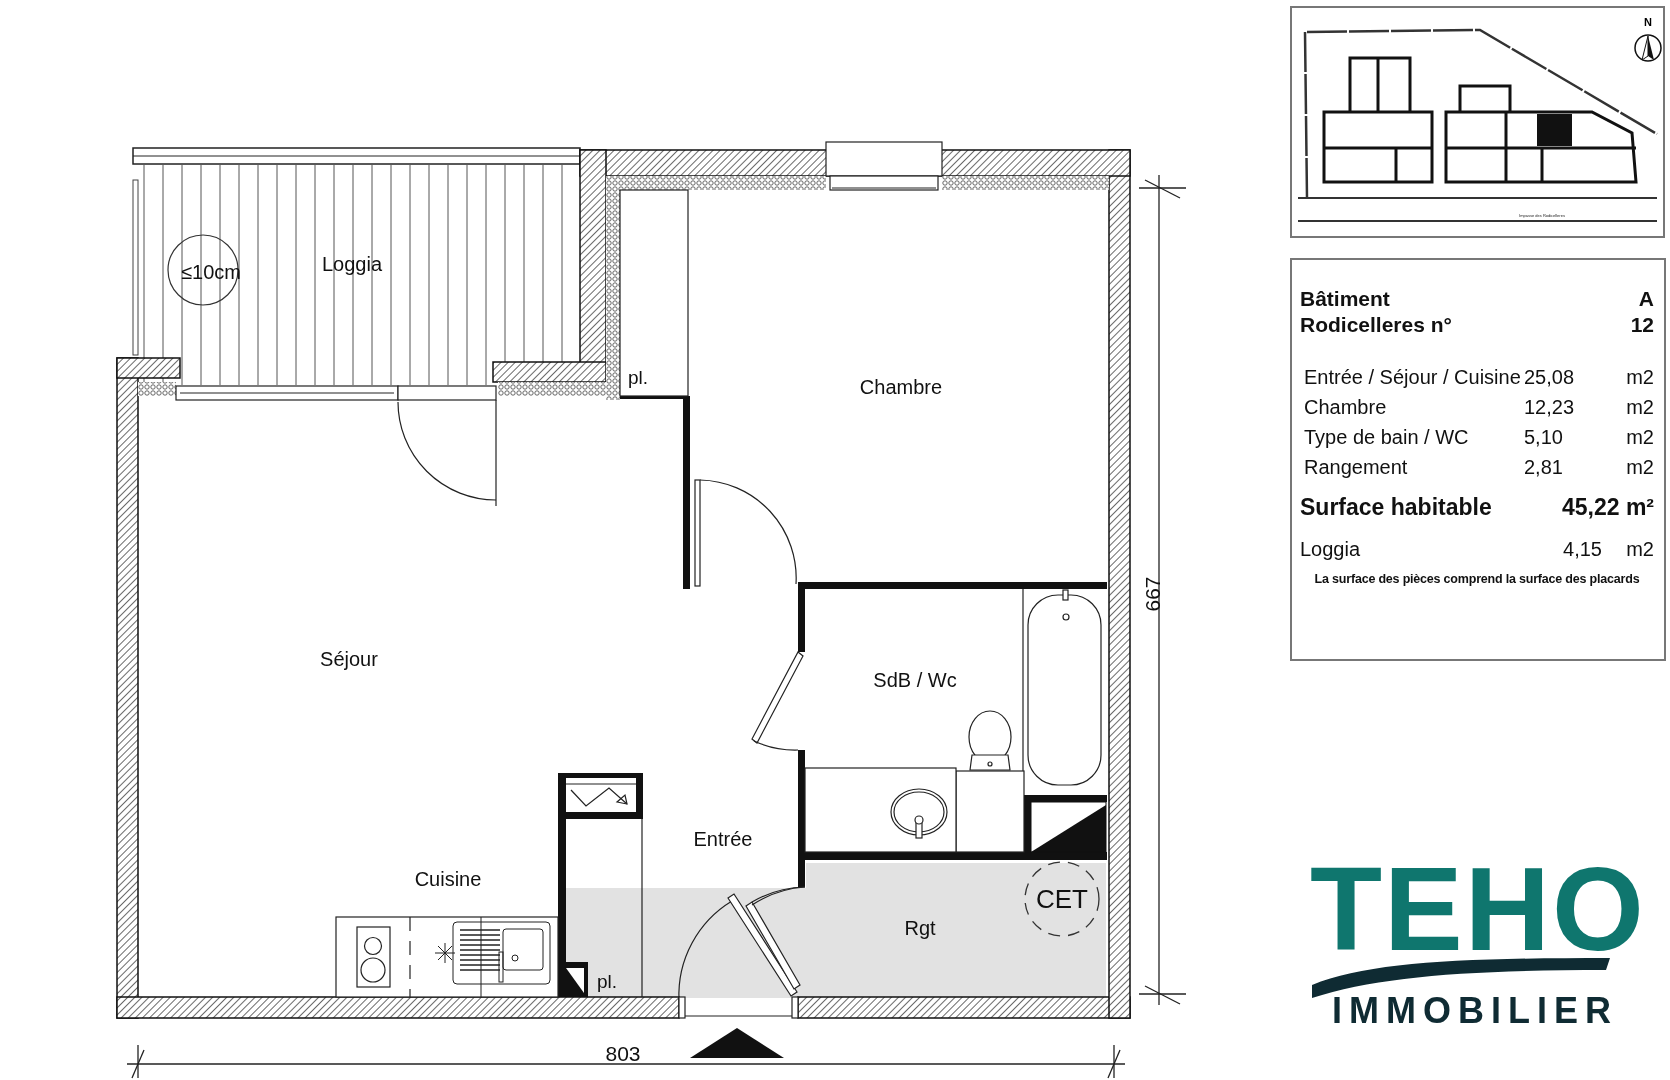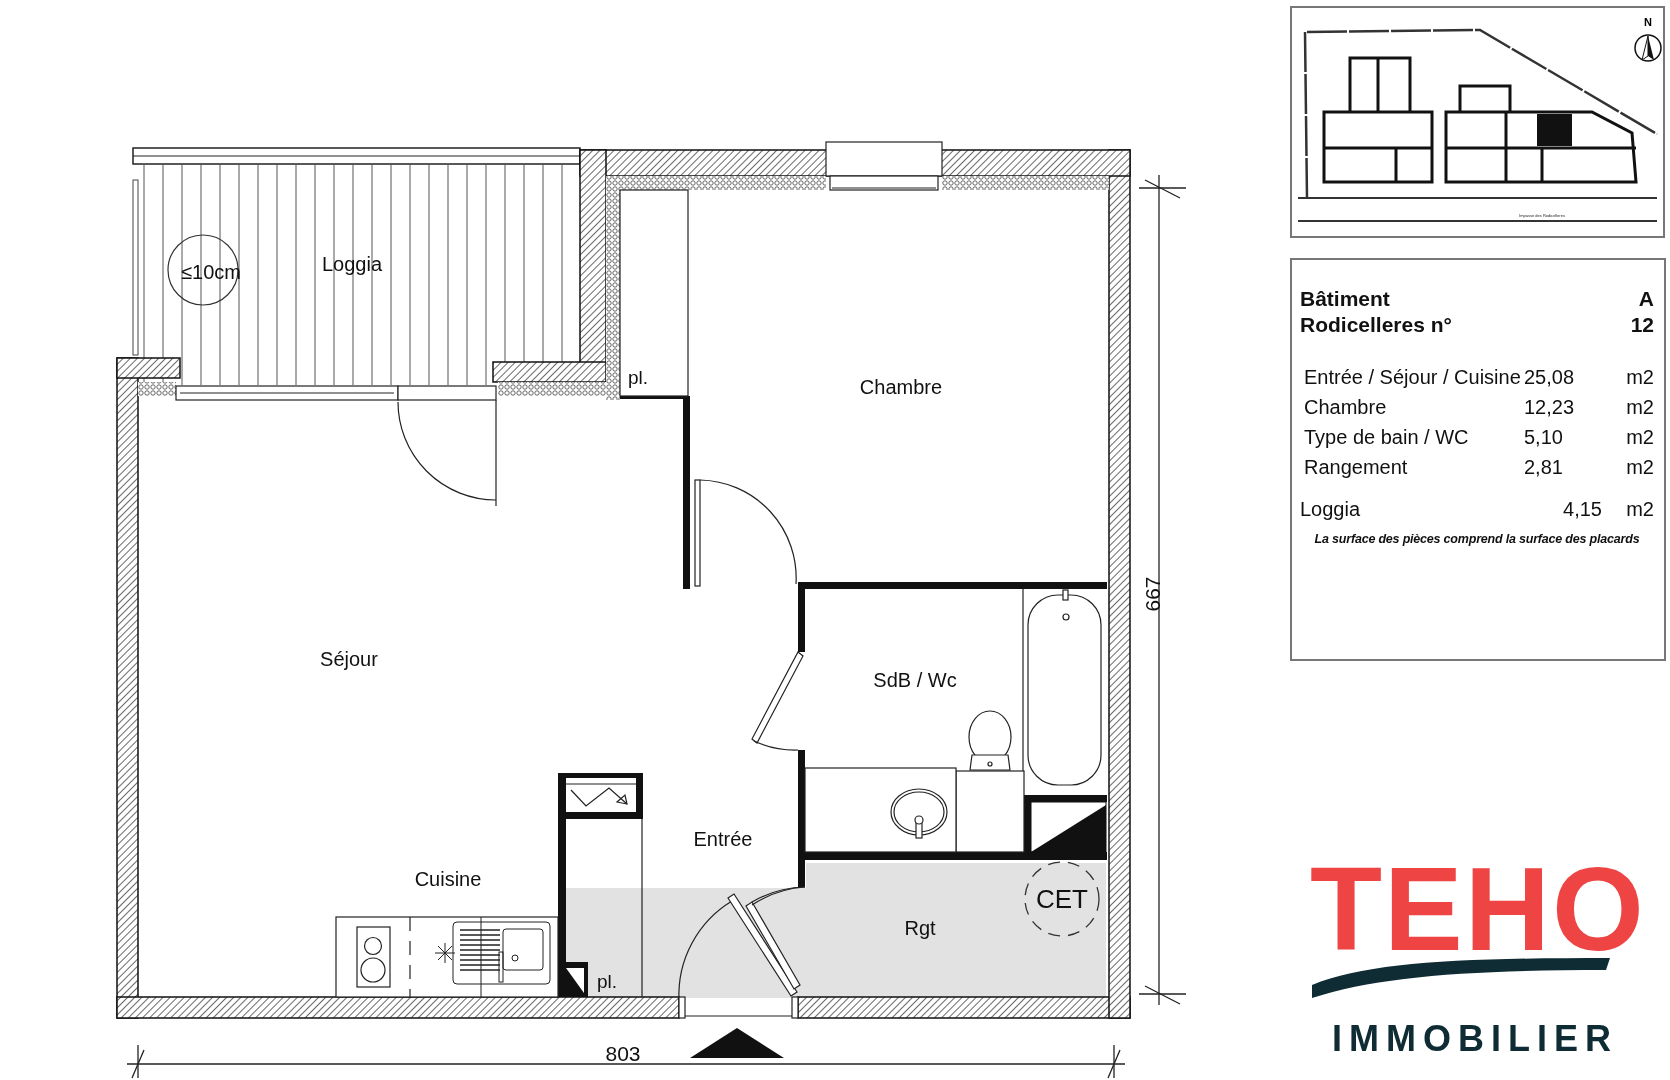--- a/index.html
+++ b/index.html
@@ -14,25 +14,25 @@
   .area-row{display:flex;font-size:20px;line-height:30px;padding-left:4px;}
   .area-row .lbl{flex:1;}
   .area-row .val{width:78px;}
   .area-row .unit{width:52px;text-align:right;}
   .total-row{display:flex;font-weight:bold;font-size:23px;line-height:30px;margin-top:10px;}
   .total-row .lbl{flex:1;}
   .loggia-row{display:flex;font-size:20px;line-height:30px;margin-top:12px;}
   .loggia-row .lbl{flex:1;}
   .loggia-row .val{width:78px;text-align:right;}
   .loggia-row .unit{width:52px;text-align:right;}
-  .note{font-size:12.5px;font-weight:bold;text-align:center;margin-top:8px;letter-spacing:-0.2px;font-style:italic;}
+  .note{font-size:12.5px;font-weight:bold;text-align:center;margin-top:8px;letter-spacing:-0.2px;}
   sup{font-size:12px;}
   #logo{position:absolute;left:1310px;top:850px;width:330px;height:190px;}
-  #logo-word{position:absolute;left:0;top:0;font-family:"Liberation Sans",sans-serif;font-weight:bold;font-size:118px;line-height:118px;letter-spacing:2px;color:#ef4444;}
-  #logo-sub{position:absolute;left:22px;top:140px;font-family:"Liberation Sans",sans-serif;font-weight:bold;font-size:36px;letter-spacing:7px;color:#0f2b33;margin-top:28px;}
+  #logo-word{position:absolute;left:0;top:0;font-family:"Liberation Sans",sans-serif;font-weight:bold;font-size:118px;line-height:118px;letter-spacing:2px;color:#0f766e;}
+  #logo-sub{position:absolute;left:22px;top:140px;font-family:"Liberation Sans",sans-serif;font-weight:bold;font-size:36px;letter-spacing:7px;color:#0f2b33;}
   #logo-swoosh{position:absolute;left:0;top:100px;width:330px;height:50px;}
 </style>
 </head>
 <body>
 
 <svg id="plan" viewBox="0 0 1670 1080" xmlns="http://www.w3.org/2000/svg">
   <defs>
     <pattern id="hatch" width="5" height="5" patternUnits="userSpaceOnUse" patternTransform="rotate(45)">
       <rect width="5" height="5" fill="#ffffff"></rect>
       <line x1="0" y1="0" x2="0" y2="5" stroke="#444" stroke-width="1.6"></line>
@@ -323,20 +323,24 @@
     <span class="lbl">Type de bain / WC</span>
     <span class="val">5,10</span>
     <span class="unit">m2</span>
   </div>
   <div class="area-row">
     <span class="lbl">Rangement</span>
     <span class="val">2,81</span>
     <span class="unit">m2</span>
   </div>
 
+  <div class="total-row">
+    <span class="lbl">Surface habitable</span>
+    <span>45,22 m²</span>
+  </div>
 
   <div class="loggia-row">
     <span class="lbl">Loggia</span>
     <span class="val">4,15</span>
     <span class="unit">m2</span>
   </div>
 
   <div class="note">La surface des pièces comprend la surface des placards</div>
 </div>
 

